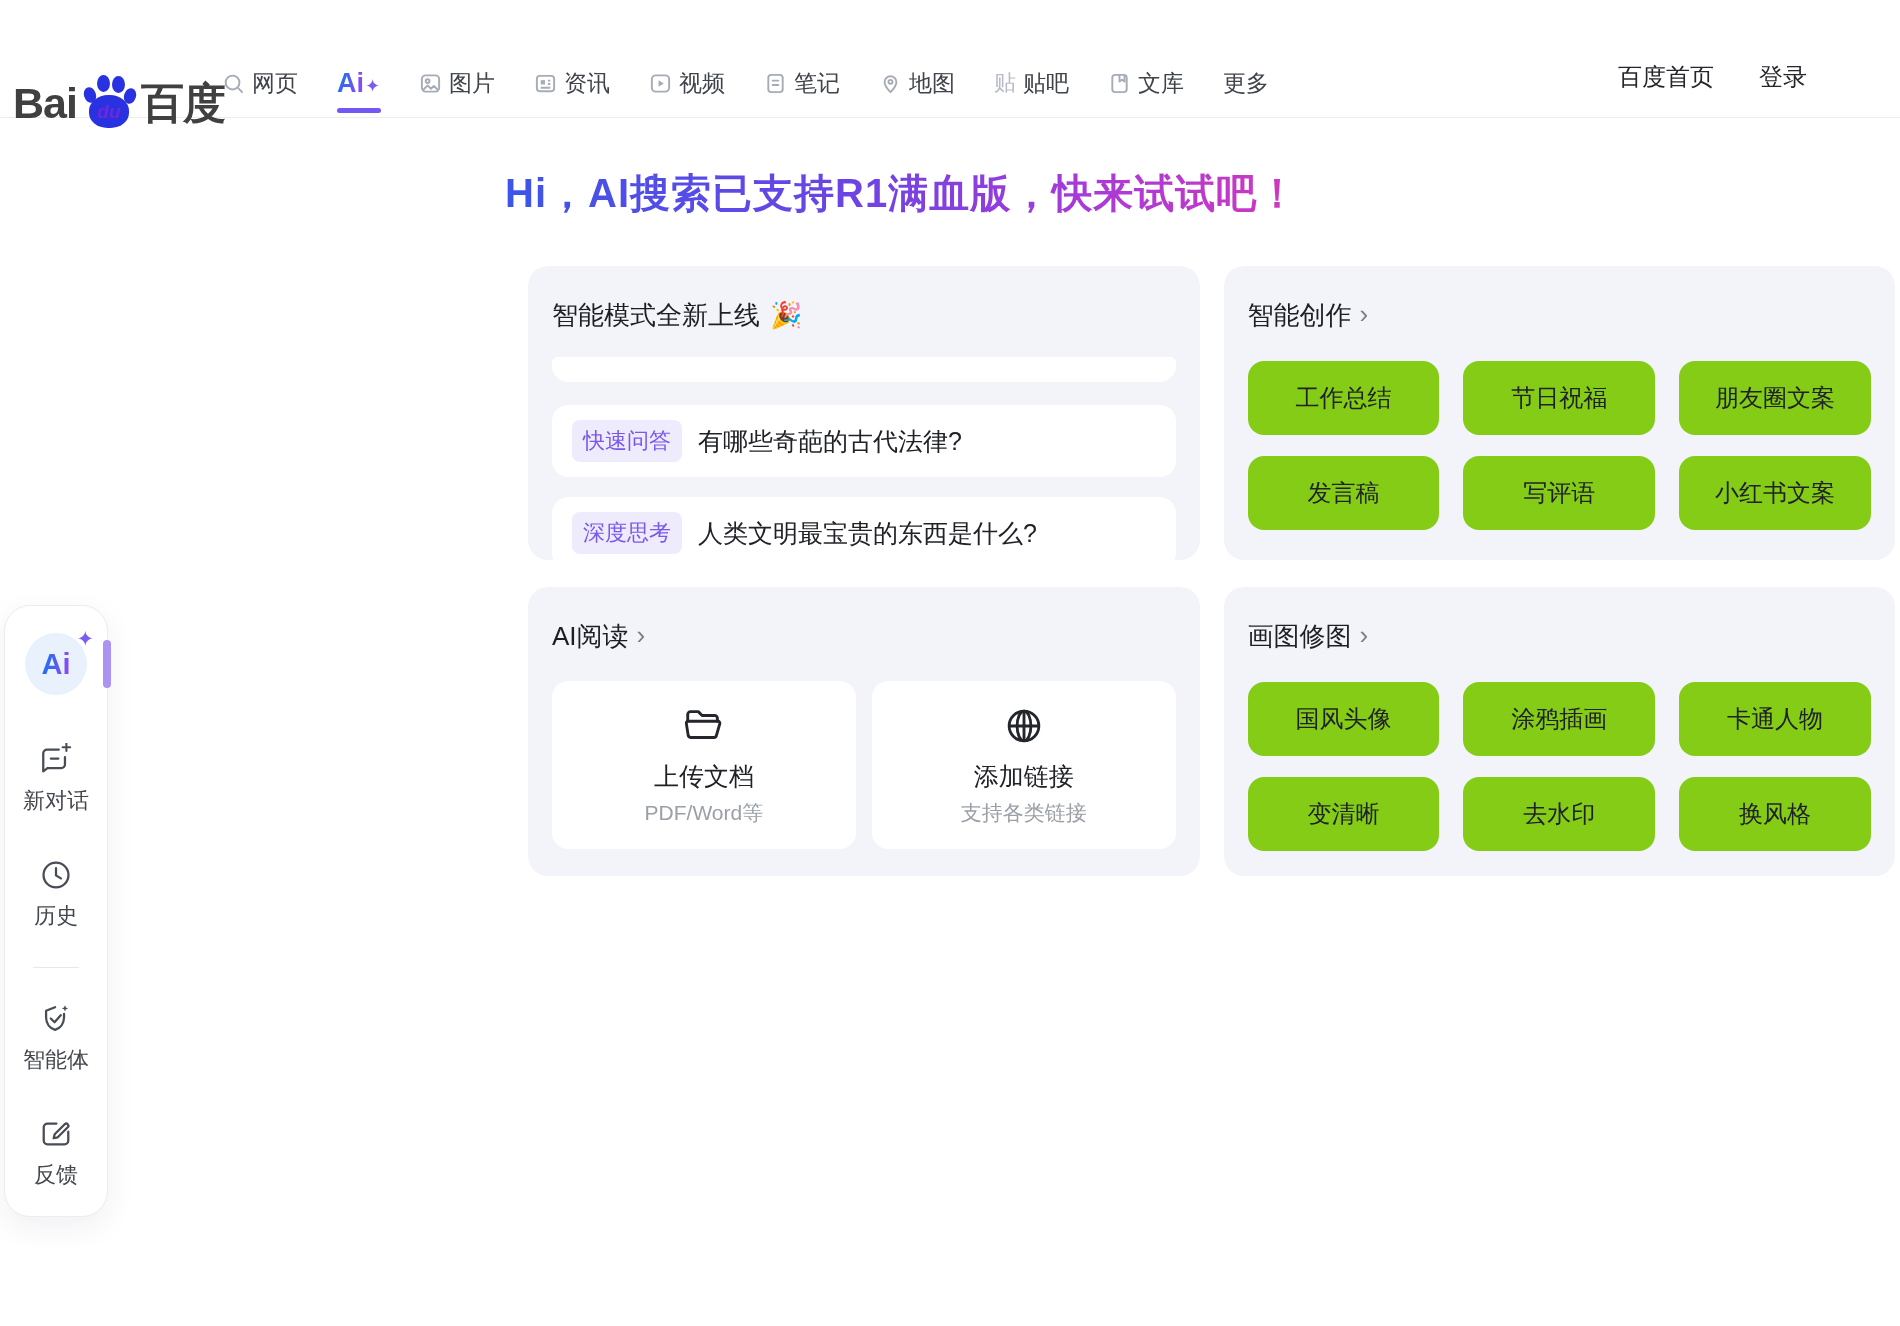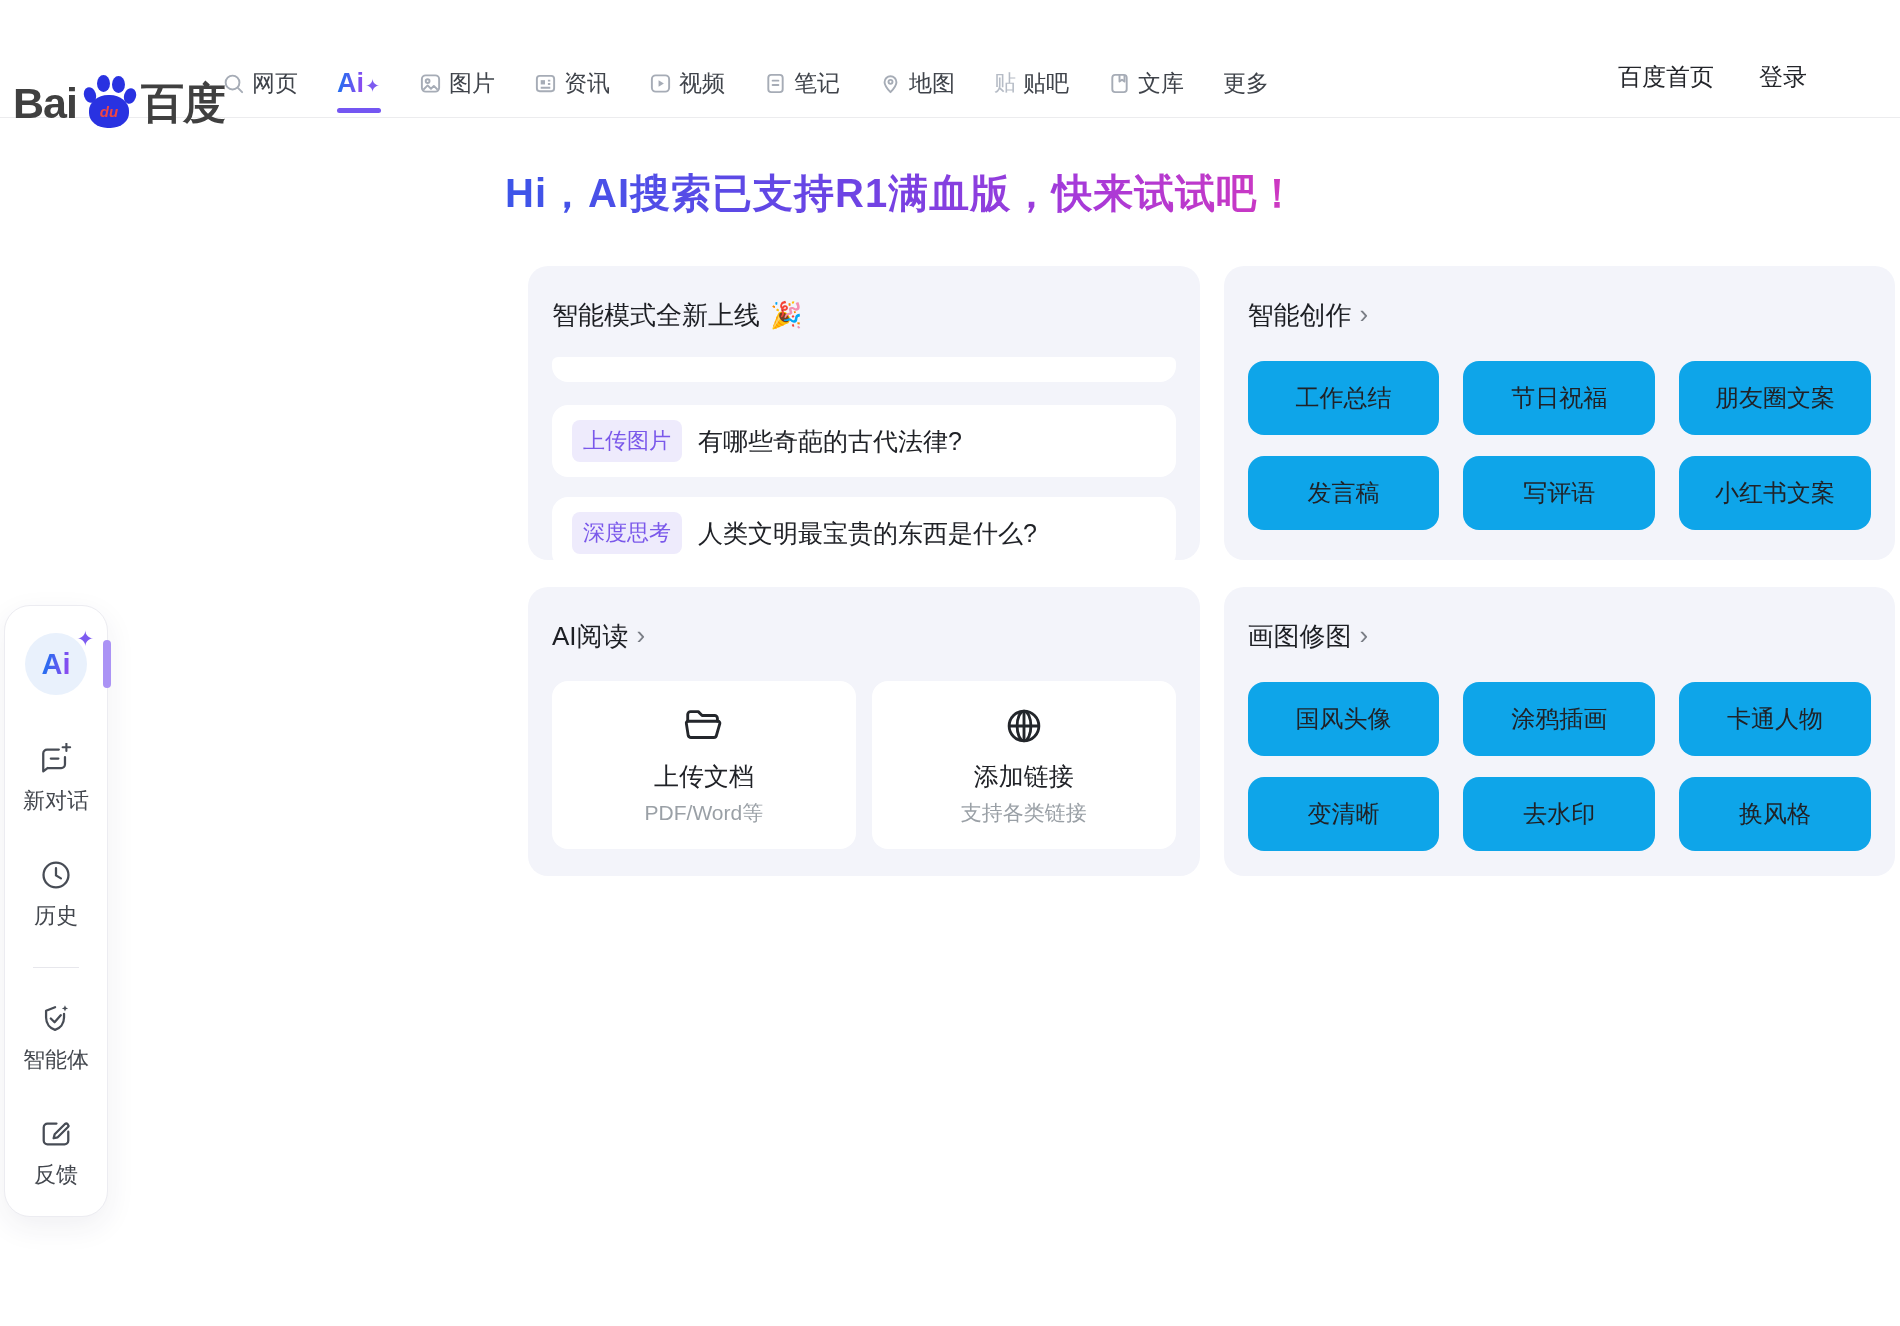--- a/index.html
+++ b/index.html
@@ -14,21 +14,21 @@
   .logo-bai, .logo-zh { font-size:43px; font-weight:bold; color:#404040; line-height:1; letter-spacing:-1px; }
   .logo-zh { margin-left:2px;margin-top:26px; }
   .paw { position:relative; width:58px; height:56px; margin:0 1px -6px 3px; }
   .paw i { position:absolute; background:#2932e1; border-radius:50%; }
   .paw .t1 { width:12px; height:16px; left:4px;  top:12px; transform:rotate(-18deg); }
   .paw .t2 { width:13px; height:17px; left:17px; top:0; }
   .paw .t3 { width:13px; height:17px; left:32px; top:1px; }
   .paw .t4 { width:12px; height:16px; left:44px; top:13px; transform:rotate(18deg); }
   .paw .pad { width:40px; height:33px; left:9px; top:20px; border-radius:48% 48% 46% 46%; }
   .paw .du { position:absolute; left:9px; top:20px; width:40px; height:33px; display:flex; align-items:center;
-             justify-content:center; color:#ef4444; font-size:15px; font-weight:bold; font-style:italic; }
+             justify-content:center; color:#6d28d9; font-size:19px; font-weight:bold; font-style:italic; }
   .nav { position:absolute; left:222px; top:58px; height:50px; display:flex; align-items:center; gap:39px; }
   .nav-item { position:relative; display:flex; align-items:center; gap:7px; font-size:23px; color:#3f434a;
               cursor:pointer; white-space:nowrap; }
   .nav-item svg { width:23px; height:23px; display:block; }
   .tieba-glyph { font-size:22px; color:#b6bcc6; line-height:1; }
   .ai-grad { font-weight:bold; font-size:27px; background:linear-gradient(100deg,#2a6cf0 20%,#8a4bf0 85%);
              -webkit-background-clip:text; background-clip:text; color:transparent; letter-spacing:0; }
   .ai-spark { color:#7d5bf0; font-size:18px; margin-left:1px; }
   .tab-underline { position:absolute; left:50%; transform:translateX(-50%); bottom:-14px;
                    width:44px; height:5px; border-radius:3px; background:#7456f2; }
@@ -51,21 +51,21 @@
   .emoji { font-size:26px; }
 
   .peek-row { height:25px; background:#fff; border-radius:6px 6px 16px 16px; margin-top:26px; }
   .sug-row { height:72px; background:#fff; border-radius:16px; margin-top:23px; display:flex; align-items:center;
              padding:0 20px; gap:16px; cursor:pointer; }
   .sug-row + .sug-row { margin-top:20px; }
   .badge { background:#eeebfc; color:#7a58ea; font-size:22px; padding:6px 11px; border-radius:8px; white-space:nowrap; }
   .sug-text { font-size:25px; color:#202227; white-space:nowrap; }
 
   .btn-grid { display:grid; grid-template-columns:repeat(3,1fr); column-gap:24px; row-gap:21px; margin-top:30px; }
-  .pill-btn { height:74px; background:#0ea5e9; border-radius:16px; display:flex; align-items:center;
+  .pill-btn { height:74px; background:#84cc16; border-radius:16px; display:flex; align-items:center;
               justify-content:center; font-size:24px; color:#202227; cursor:pointer; white-space:nowrap; }
 
   .tiles { display:flex; gap:16px; margin-top:29px; }
   .tile { flex:1; height:168px; background:#fff; border-radius:16px; display:flex; flex-direction:column;
           align-items:center; justify-content:center; cursor:pointer; }
   .tile svg { width:46px; height:46px; display:block; }
   .tile-label { font-size:25px; color:#202227; margin-top:11px; }
   .tile-sub { font-size:21px; color:#9aa0a6; margin-top:6px; }
 
   
@@ -191,21 +191,21 @@
 
   <div class="cards">
 
     <div class="card">
       <div class="card-title">
         <span>智能模式全新上线</span>
         <span class="emoji">🎉</span>
       </div>
       <div class="peek-row"></div>
       <div class="sug-row">
-        <span class="badge">上传图片</span>
+        <span class="badge">快速问答</span>
         <span class="sug-text">有哪些奇葩的古代法律?</span>
       </div>
       <div class="sug-row">
         <span class="badge">深度思考</span>
         <span class="sug-text">人类文明最宝贵的东西是什么?</span>
       </div>
     </div>
 
     <div class="card">
       <div class="card-title linked">

